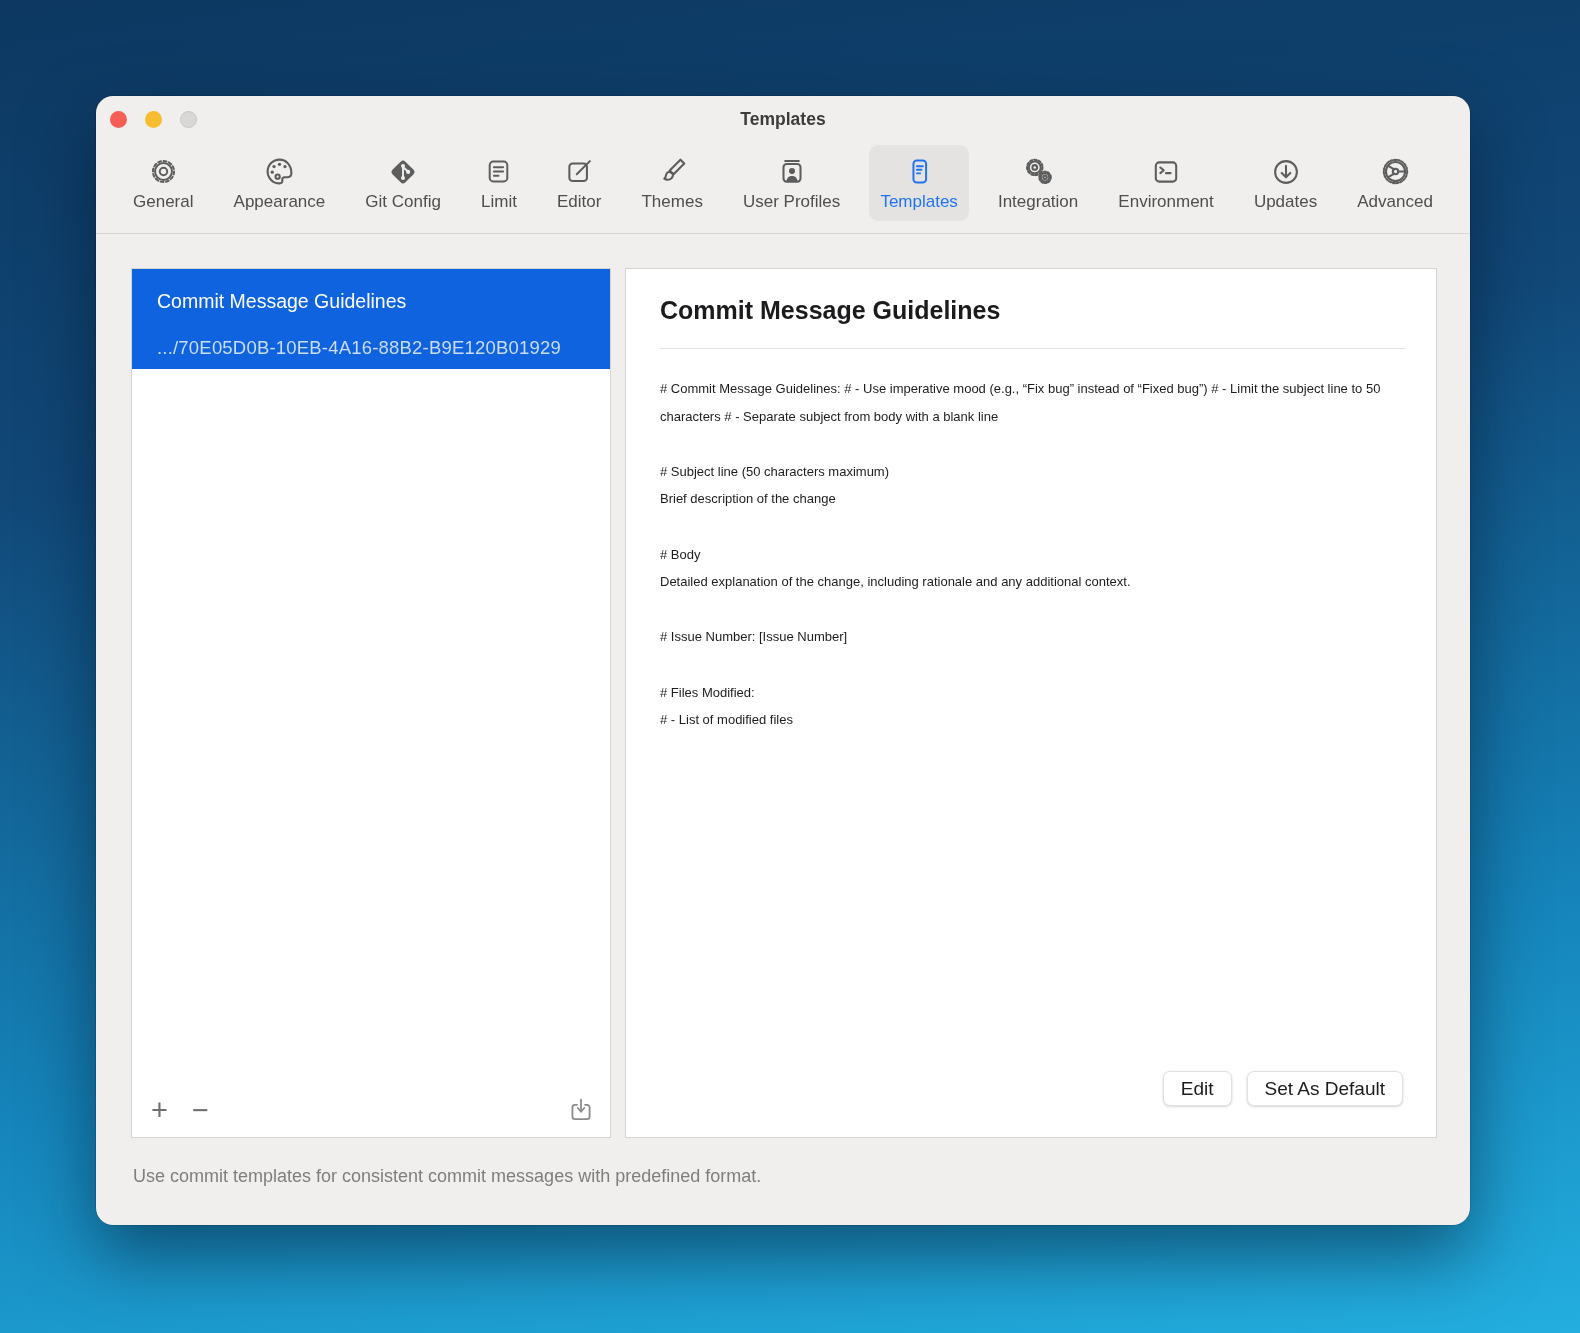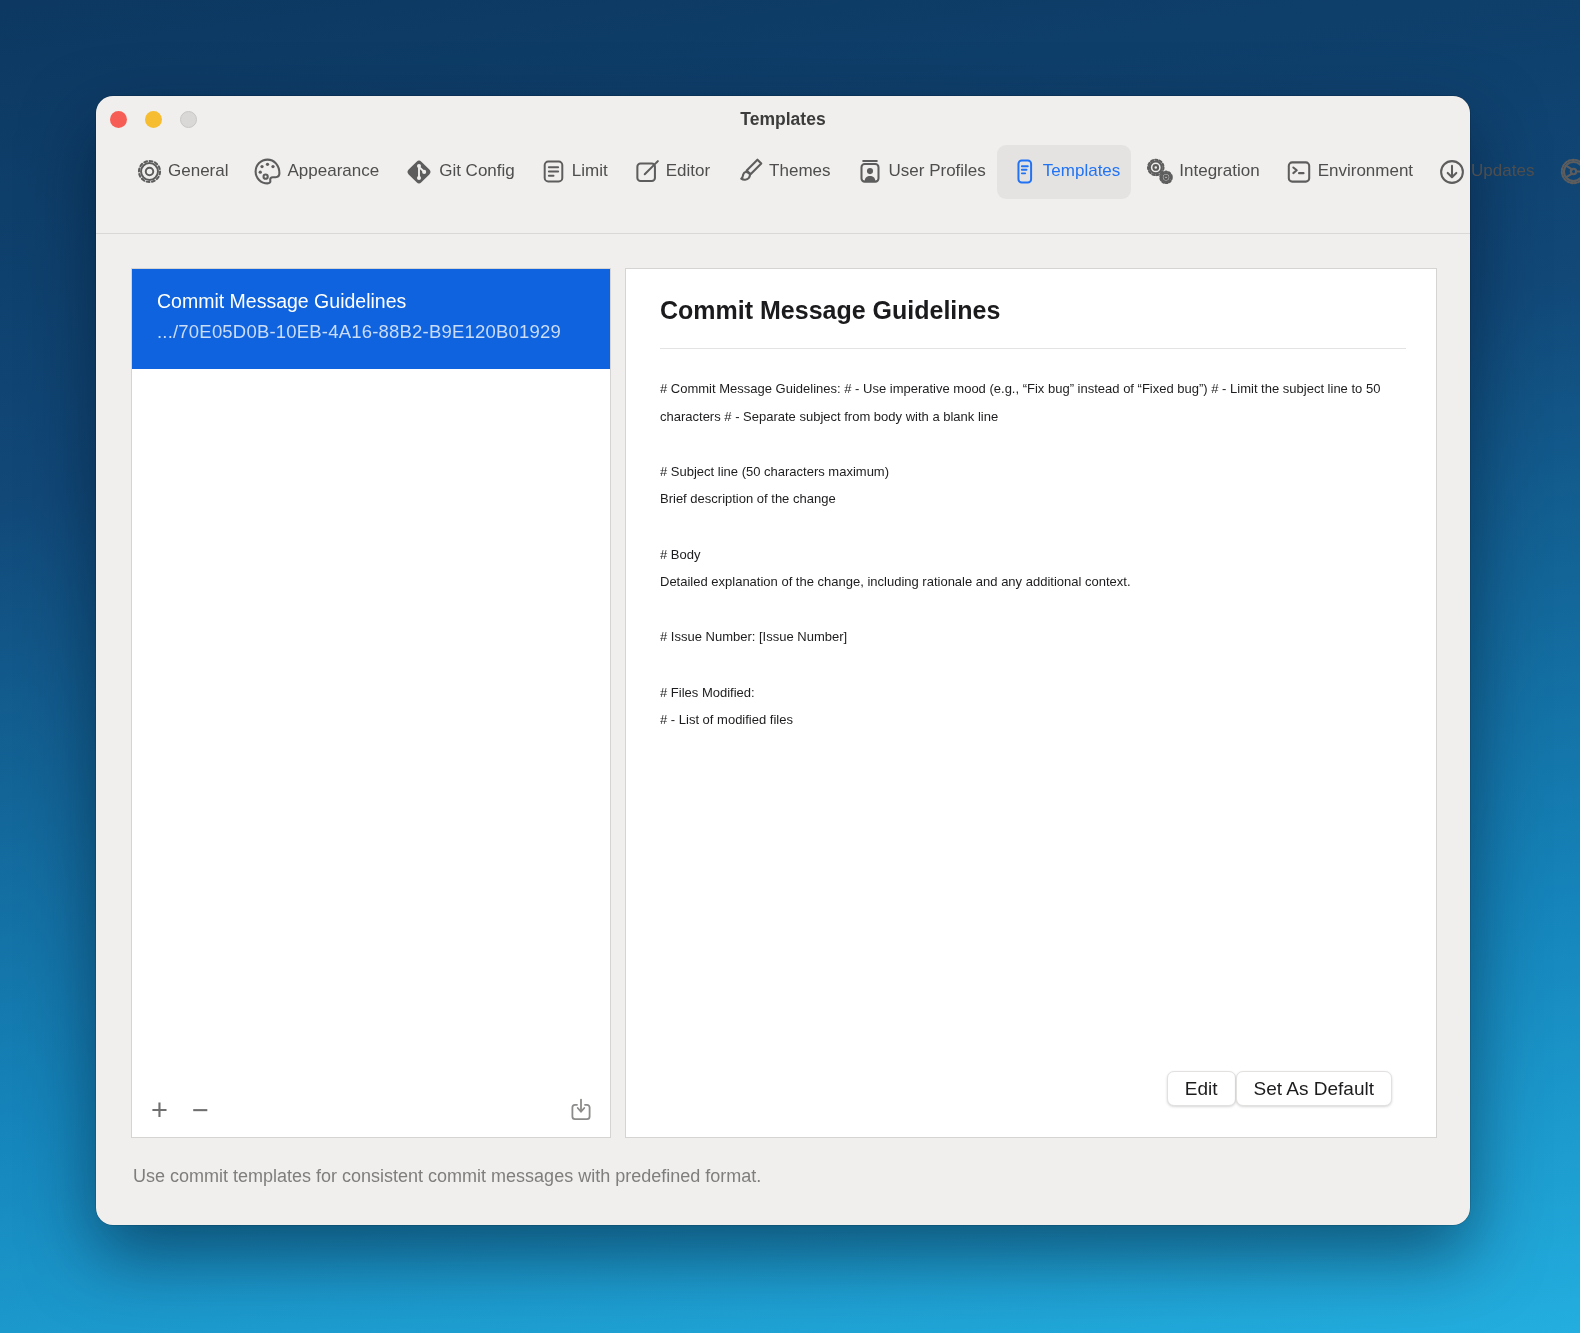--- a/index.html
+++ b/index.html
@@ -19,52 +19,52 @@
   .light { width:17px; height:17px; border-radius:50%; box-sizing:border-box; }
   .light.red { background:#f65e55; }
   .light.yellow { background:#f6bd30; }
   .light.gray { background:#d9d8d7; border:1px solid #c8c7c6; }
   .window-title { position:absolute; left:0; right:0; top:13px; text-align:center;
     font-size:17.5px; font-weight:700; color:#3c3c3c; }
   
   .toolbar { position:absolute; top:44px; left:0; right:0; height:93px;
     display:flex; justify-content:space-between; align-items:flex-start;
     padding:5px 26px 0; box-sizing:border-box; }
-  .tb-item { display:flex; flex-direction:row; align-items:center; gap:2px;
+  .tb-item { display:flex; flex-direction:column; align-items:center; gap:2px;
     padding:8px 11px 9px; border-radius:9px; color:#5d5d5d; }
   .tb-icon { height:37px; display:flex; align-items:center; justify-content:center; }
   .tb-label { font-size:17px; color:#4e4e4e; line-height:1.2; white-space:nowrap; }
   .tb-item.selected { background:#e4e3e1; color:#2273f4; }
   .tb-item.selected .tb-label { color:#2273f4; }
   .toolbar-divider { position:absolute; top:137px; left:0; right:0; height:1px; background:#d9d8d6; }
   
   .sidebar-panel { position:absolute; left:35px; top:172px; width:480px; height:870px;
     background:#fff; border:1px solid #d5d4d2; box-sizing:border-box; }
   .list-item { height:100px; padding:21px 22px 0 25px; box-sizing:border-box; }
   .list-item.selected { background:#0f63de; }
   .li-row { display:flex; align-items:center; justify-content:space-between; }
   .li-title { font-size:19.5px; color:#1e1e20; }
   .list-item.selected .li-title { color:#ffffff; font-weight:500; }
-  .li-path { margin-top:8px; font-size:18.5px; color:#9b9a99; letter-spacing:.2px; }
+  .li-path { margin-top:24px; font-size:18.5px; color:#9b9a99; letter-spacing:.2px; }
   .list-item.selected .li-path { color:#cadcf7; }
   .globe { color:#2b2b2b; height:27px; display:flex; align-items:center; }
   .list-footer { position:absolute; left:0; right:0; bottom:0; height:54px;
     display:flex; align-items:center; justify-content:space-between;
     padding:0 14px 0 19px; box-sizing:border-box; }
   .lf-left { display:flex; gap:24px; align-items:center; }
   .lf-btn { font-size:29px; font-weight:300; color:#6f6f6f; line-height:1; }
   .lf-import { color:#8c8b8a; height:30px; display:flex; align-items:center; }
   
   .detail-panel { position:absolute; left:529px; top:172px; width:812px; height:870px;
     background:#fff; border:1px solid #d5d4d2; box-sizing:border-box; }
   .detail-title { margin:27px 30px 0 34px; font-size:25px; font-weight:700; color:#1b1b1d; }
   .detail-divider { margin:23px 30px 0 34px; height:1px; background:#e4e3e2; }
   .detail-body { margin:26px 28px 0 34px; font-size:13px; line-height:27.6px;
     color:#1d1d1f; white-space:pre-line; }
-  .detail-actions { position:absolute; right:44px; bottom:31px; display:flex; }
+  .detail-actions { position:absolute; right:33px; bottom:31px; display:flex; gap:15px; }
   .btn { font-family:inherit; font-size:19px; color:#1c1c1e; background:#fff;
     border:1px solid #e2e1e0; border-radius:7px; padding:0 17px; height:35px;
     box-shadow:0 1px 2.5px rgba(0,0,0,.16); }
   .footer-caption { position:absolute; left:37px; top:1070px; font-size:18px; color:#7f7e7c; }
   svg { display:block; }
   svg .s { fill:none; stroke:currentColor; stroke-width:1.8; stroke-linecap:round; stroke-linejoin:round; }
 </style>
 </head>
 <body>
 

